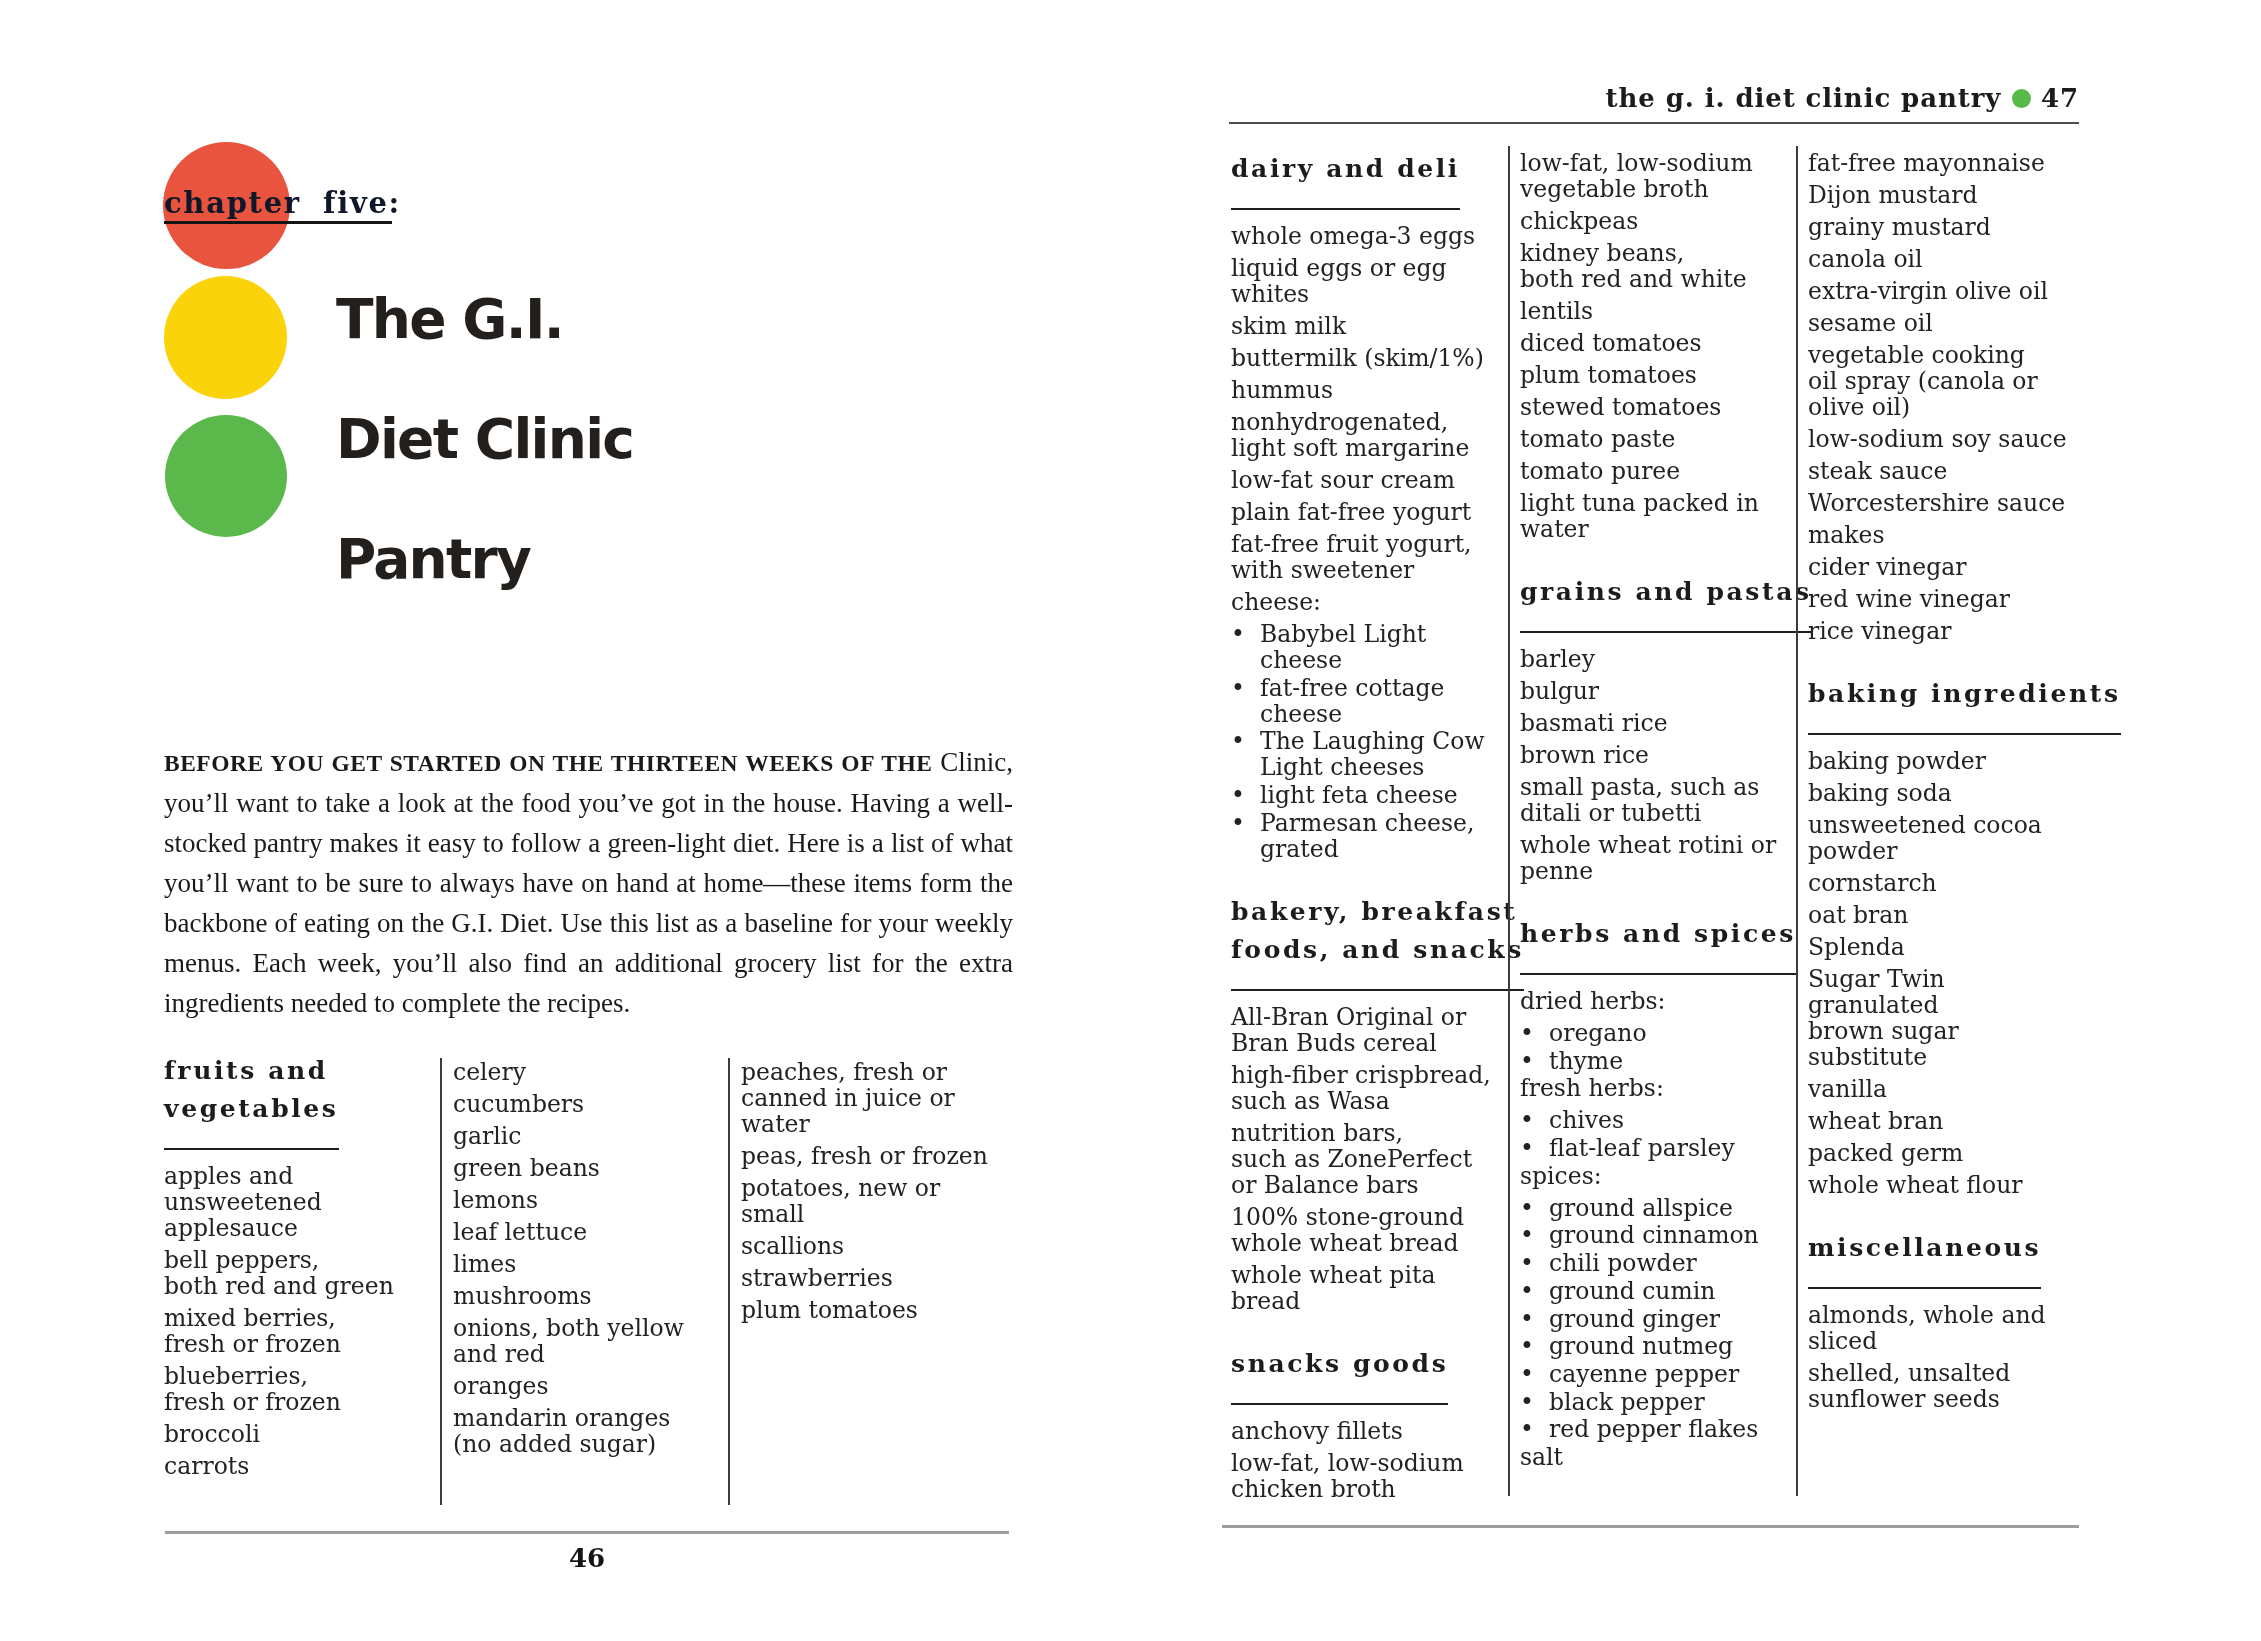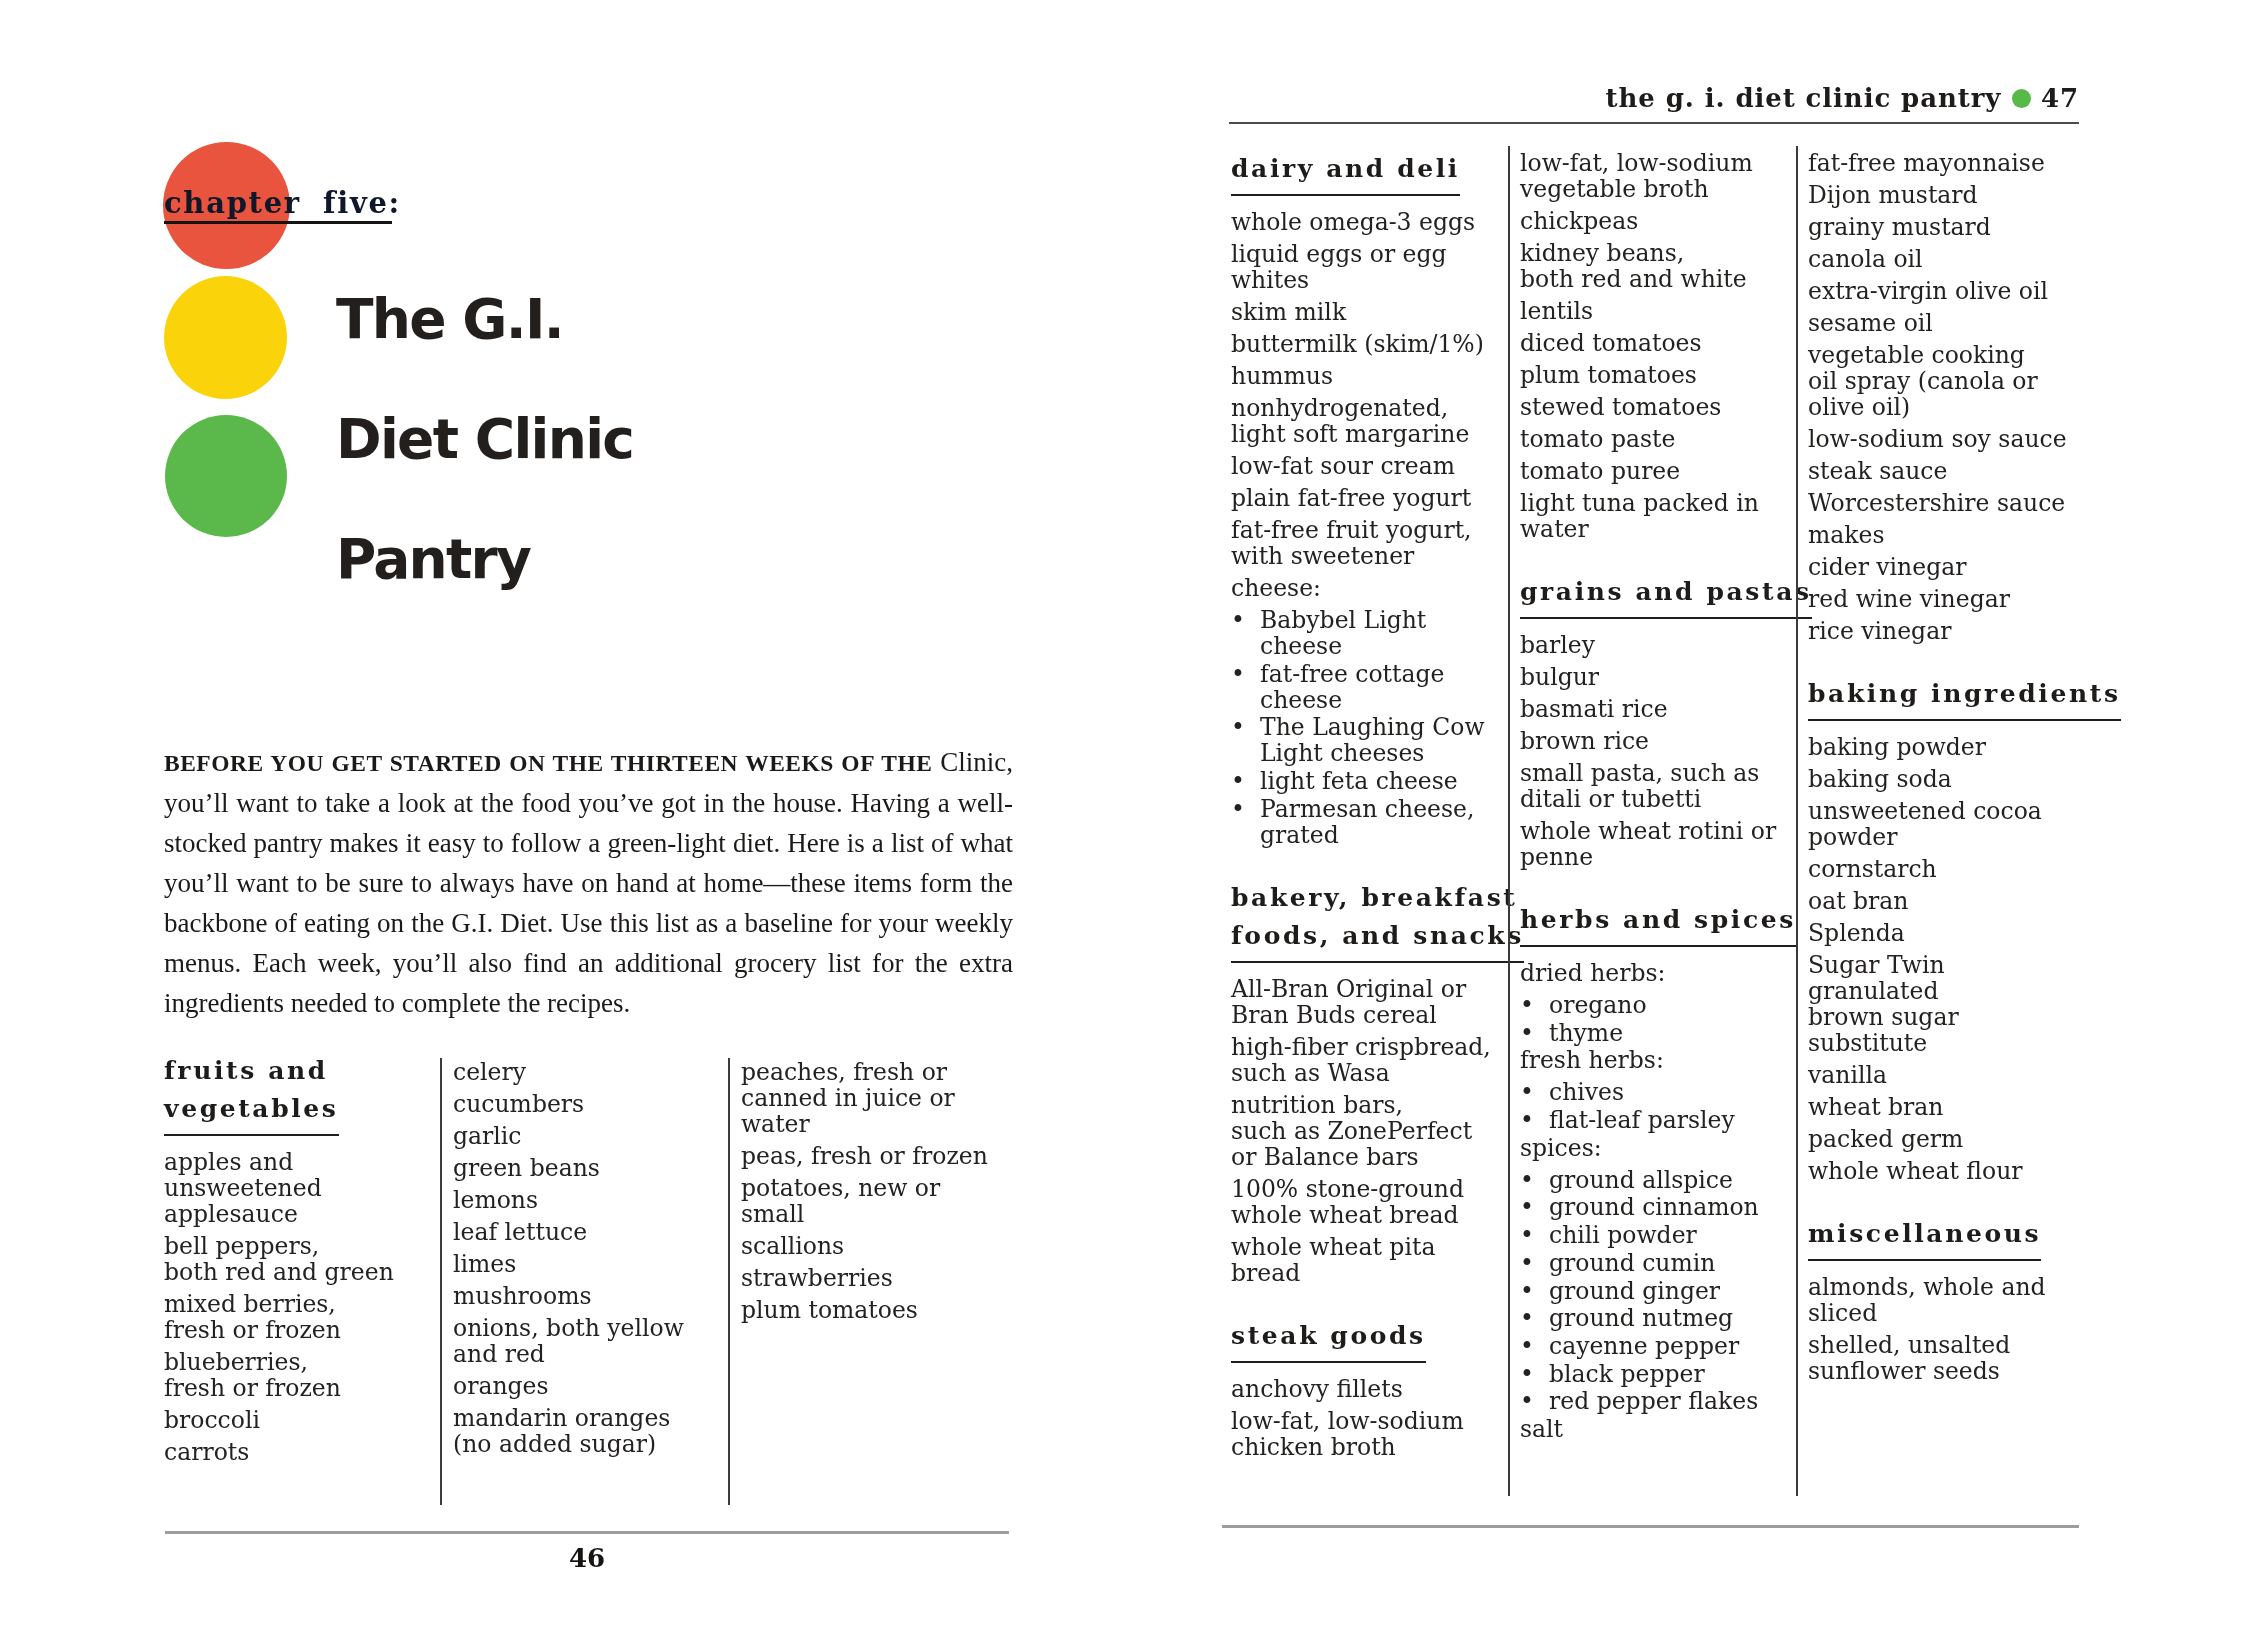--- a/index.html
+++ b/index.html
@@ -22,21 +22,21 @@
   .intro{position:absolute;left:164px;top:715px;width:849px;
          font-family:"Liberation Serif",serif;font-size:27px;line-height:40px;
          text-align:justify;color:#1c1a18;}
   .intro .lead{font-size:23.5px;letter-spacing:0.5px;font-weight:600;}
 
   
   .col{position:absolute;}
   .section + .section{margin-top:31px;}
   .sec-header{display:inline-block;font-family:"DejaVu Serif",serif;font-weight:bold;
               font-size:25px;line-height:38px;letter-spacing:2.6px;color:#1e1c1a;
-              border-bottom:2.6px solid #1e1e1e;padding-bottom:6px;margin-bottom:13px;}
+              border-bottom:2.6px solid #1e1e1e;padding-bottom:20px;margin-bottom:13px;}
   .sec-header span{display:block;white-space:nowrap;}
   .item{font-family:"DejaVu Serif",serif;font-size:23.5px;line-height:26px;
         margin-bottom:6px;white-space:pre-line;color:#242220;}
   .item.bullet{padding-left:29px;position:relative;margin-bottom:1.7px;}
   .item.bullet .dot{position:absolute;left:0;top:0;}
 
   
   .runhead{position:absolute;top:83px;left:1229px;width:850px;display:flex;
            justify-content:flex-end;align-items:center;gap:10.4px;
            font-family:"DejaVu Serif",serif;font-weight:bold;font-size:26px;
@@ -129,21 +129,21 @@
 with sweetener</div><div class="item">cheese:</div><div class="item bullet"><span class="dot">•</span><span>Babybel Light cheese</span></div><div class="item bullet"><span class="dot">•</span><span>fat-free cottage
 cheese</span></div><div class="item bullet"><span class="dot">•</span><span>The Laughing Cow
 Light cheeses</span></div><div class="item bullet"><span class="dot">•</span><span>light feta cheese</span></div><div class="item bullet"><span class="dot">•</span><span>Parmesan cheese,
 grated</span></div></div>
         <div class="section"><div class="sec-header"><span>bakery, breakfast</span><span>foods, and snacks</span></div><div class="item">All-Bran Original or
 Bran Buds cereal</div><div class="item">high-fiber crispbread,
 such as Wasa</div><div class="item">nutrition bars,
 such as ZonePerfect
 or Balance bars</div><div class="item">100% stone-ground
 whole wheat bread</div><div class="item">whole wheat pita bread</div></div>
-        <div class="section"><div class="sec-header"><span>steak goods</span></div><div class="item">anchovy fillets</div><div class="item">low-fat, low-sodium
+        <div class="section"><div class="sec-header"><span>snacks goods</span></div><div class="item">anchovy fillets</div><div class="item">low-fat, low-sodium
 chicken broth</div></div>
       </div>
     <div class="vrule" style="left:1508px;top:146px;height:1350px;"></div>
     <div class="col" style="left:1520px;top:150px;width:264px;">
         <div class="section">
           <div class="item">low-fat, low-sodium
 vegetable broth</div>
           <div class="item">chickpeas</div>
           <div class="item">kidney beans,
 both red and white</div>

